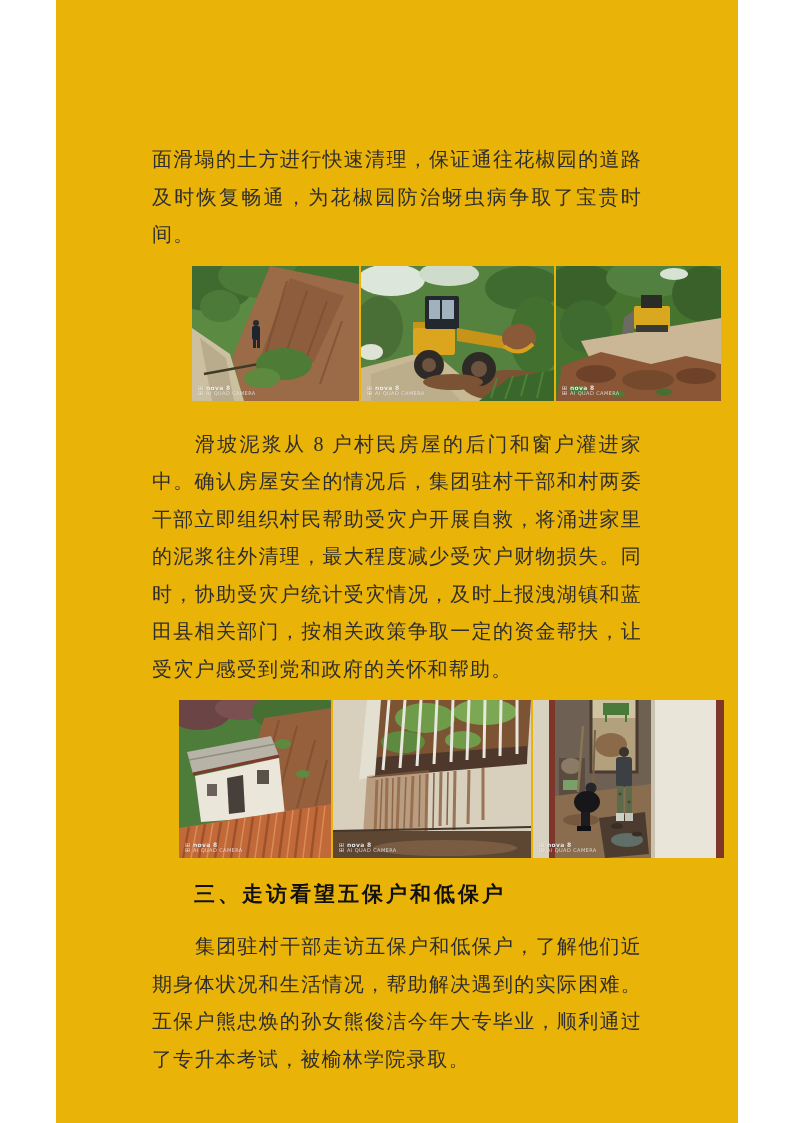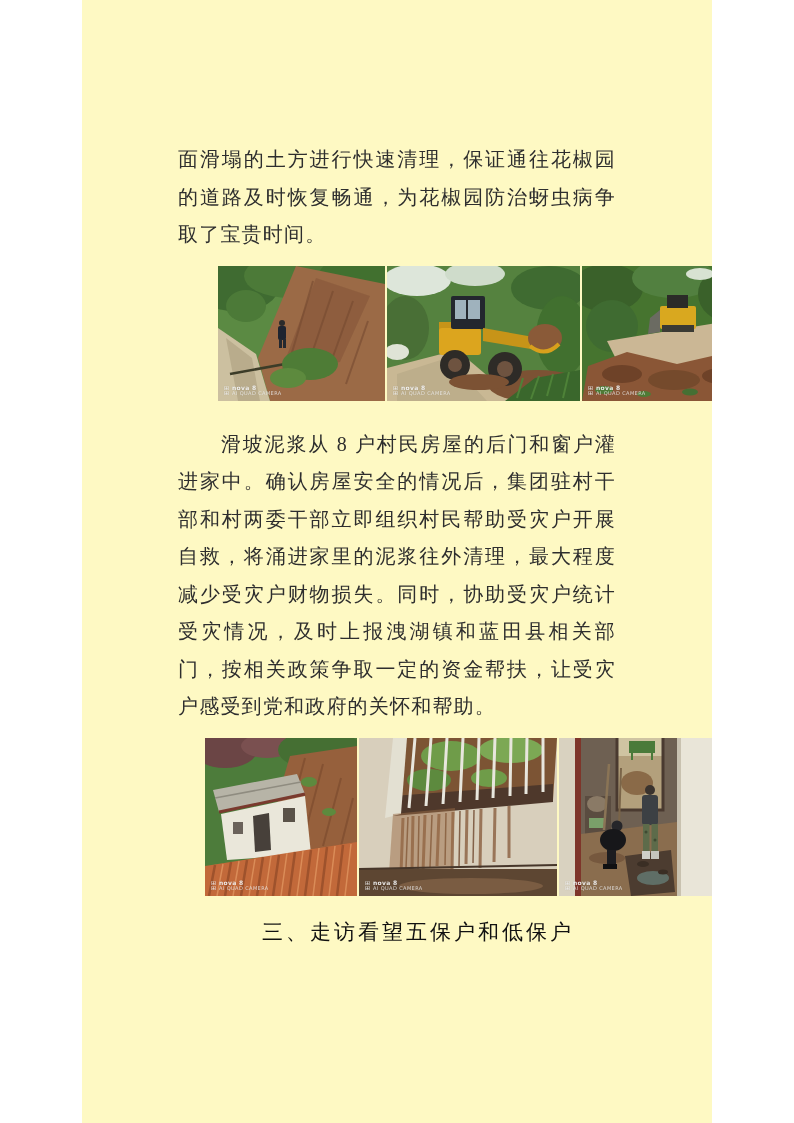--- a/index.html
+++ b/index.html
@@ -1,46 +1,45 @@
 <!DOCTYPE html>
 <html lang="zh"><head>
 <meta charset="utf-8">
 <style>
   html,body{margin:0;padding:0;background:#ffffff;}
   .page{
     position:relative;
-    width:630px;height:1123px;
+    width:682px;height:1123px;
     margin:0 auto;
-    background:#fef9c3;
+    background:#eab308;
     box-sizing:border-box;
     padding:141px 96px 0 96px;
     overflow:hidden;
   }
   .para{
     margin:0;
     font-family:"Liberation Serif","DejaVu Serif",serif;
     font-size:20px;
     line-height:37.5px;
     letter-spacing:1.2px;
     color:#2e2e2e;
     text-align:justify;
     text-justify:inter-character;
   }
   .indent{text-indent:43px;}
   .para2{margin-top:25px;}
   .para3{margin-top:15px;}
   .heading{
     margin:17px 0 0 42px;
     font-family:"Liberation Sans","DejaVu Sans",sans-serif;
-    font-weight:400;
+    font-weight:700;
     font-size:21px;
     line-height:38px;
     letter-spacing:3px;
     color:#111111;
-    text-align:center;
   }
   .strip{display:flex;gap:2px;}
   .strip1{margin-top:12px;margin-left:40px;}
   .strip2{margin-top:12px;margin-left:27px;}
   .photo{position:relative;overflow:hidden;margin:0;padding:0;flex:none;background:#777;}
   .photo svg{display:block;width:100%;height:100%;}
   .p11{width:167px;height:135px;}
   .p12{width:193px;height:135px;}
   .p13{width:165px;height:135px;}
   .p21{width:152px;height:158px;}
@@ -289,14 +288,15 @@
         <span class="wm-text">
           <span class="wm-model">nova 8</span>
           <span class="wm-caption">AI QUAD CAMERA</span>
         </span>
       </div>
     </figure>
   </div>
 
   <h3 class="heading">三、走访看望五保户和低保户</h3>
 
+  <p class="para indent para3">集团驻村干部走访五保户和低保户，了解他们近期身体状况和生活情况，帮助解决遇到的实际困难。五保户熊忠焕的孙女熊俊洁今年大专毕业，顺利通过了专升本考试，被榆林学院录取。</p>
 
 </div>
 
 </body></html>

